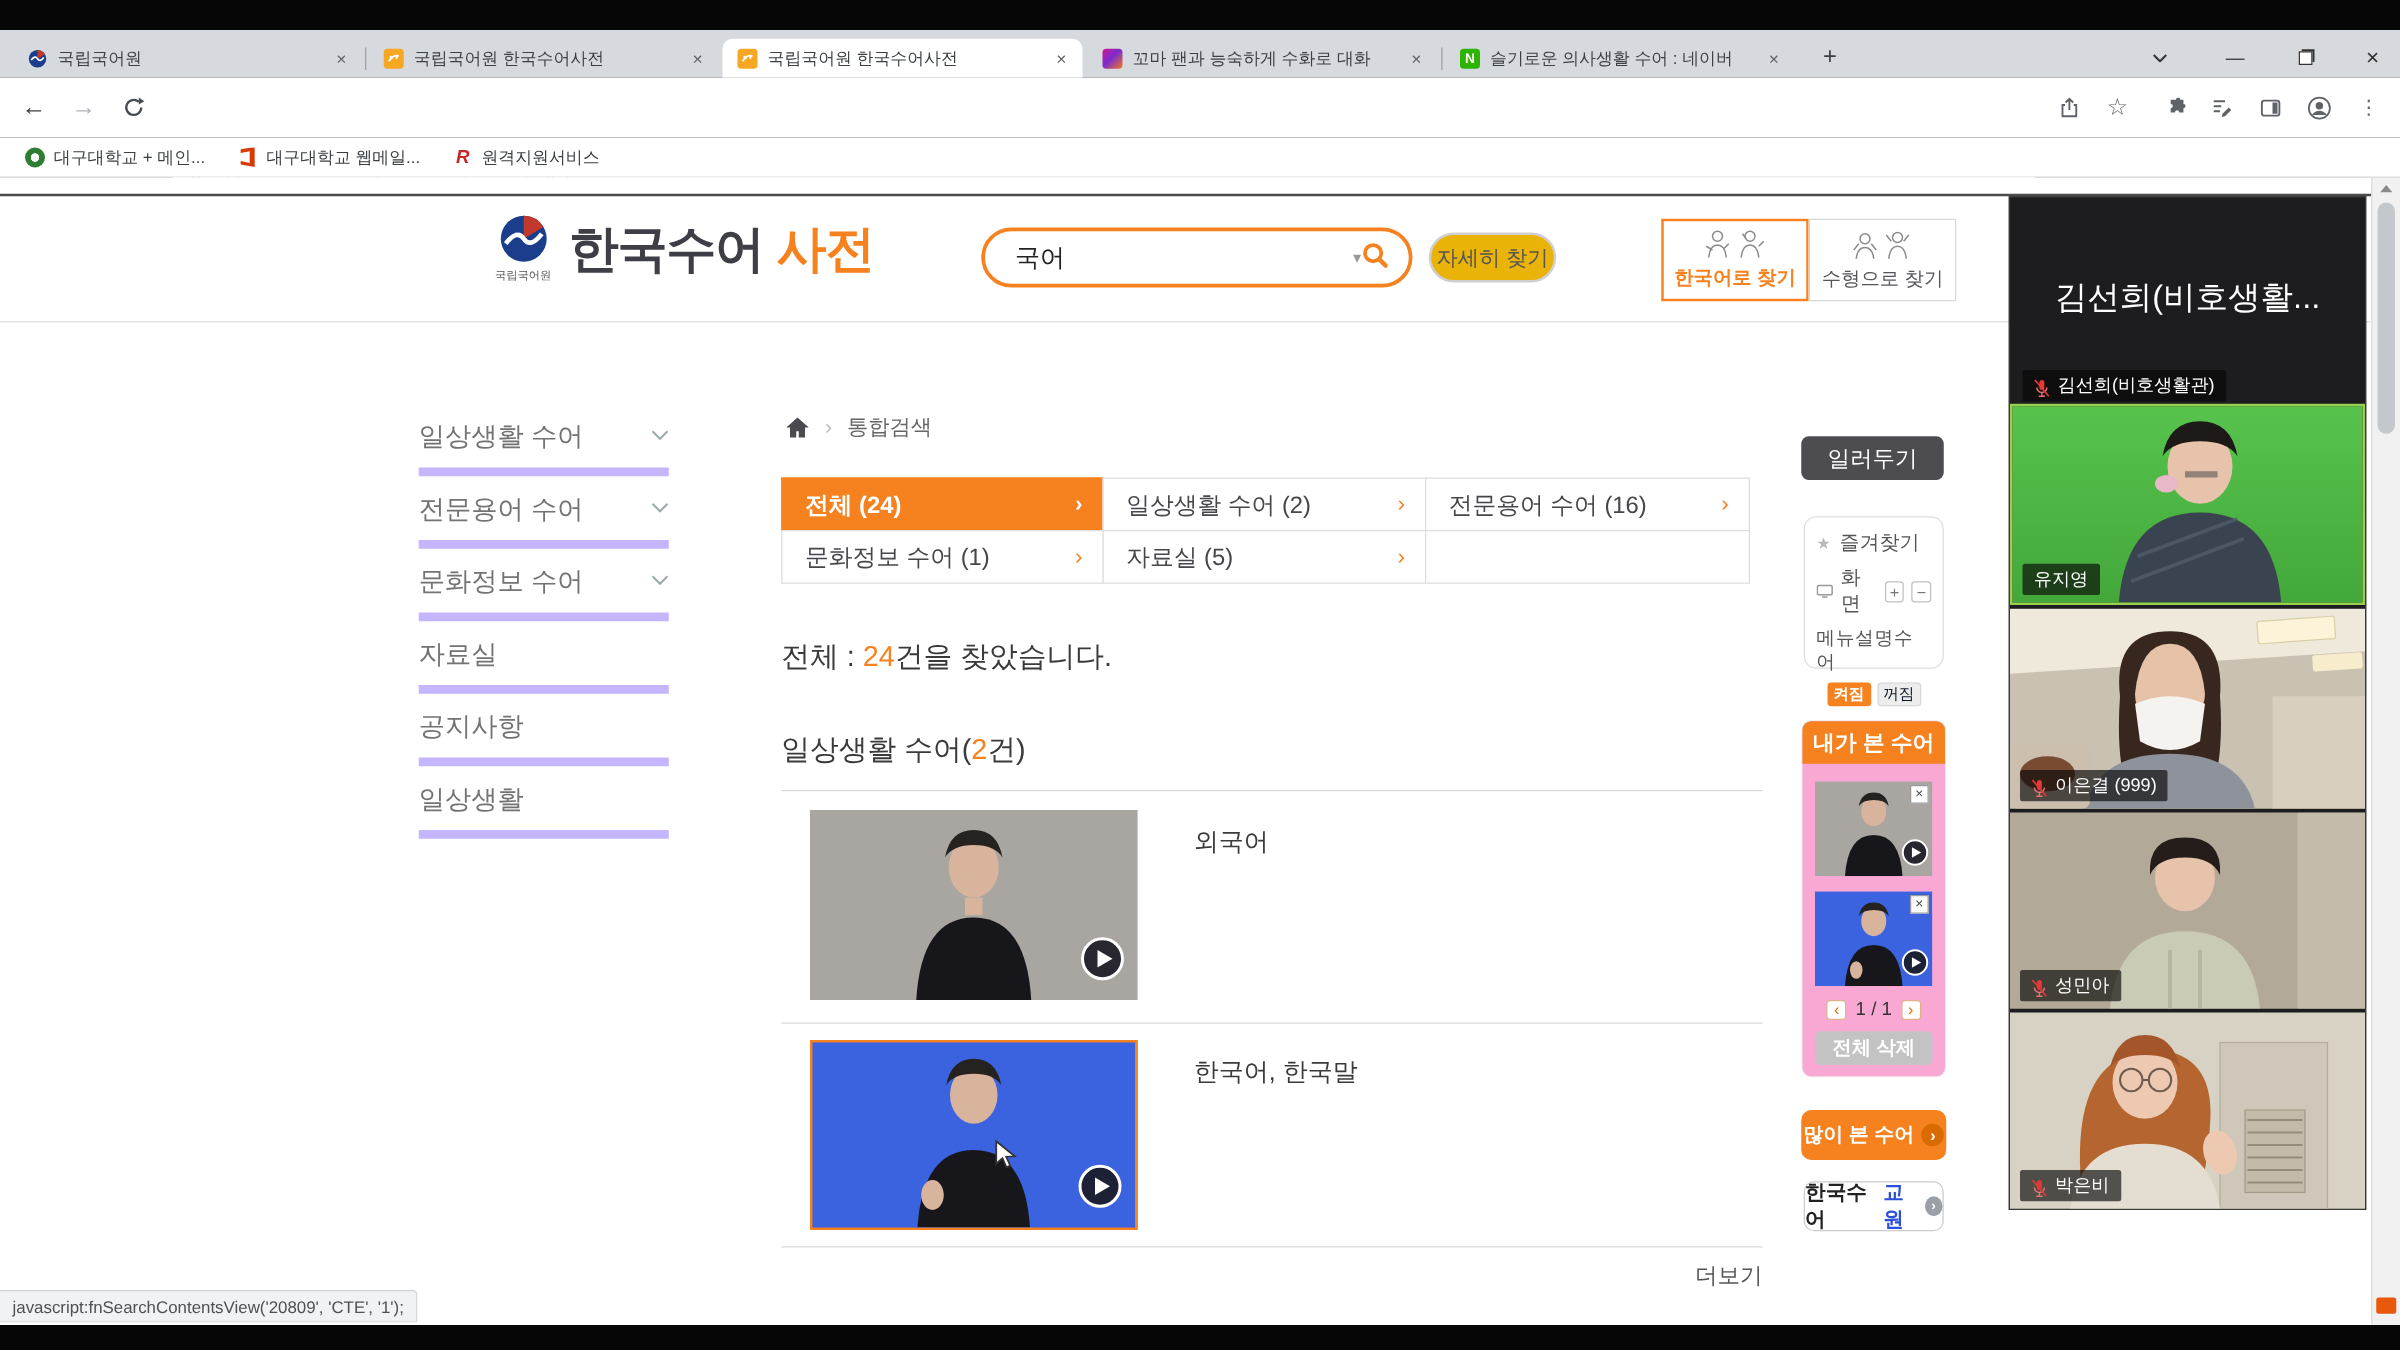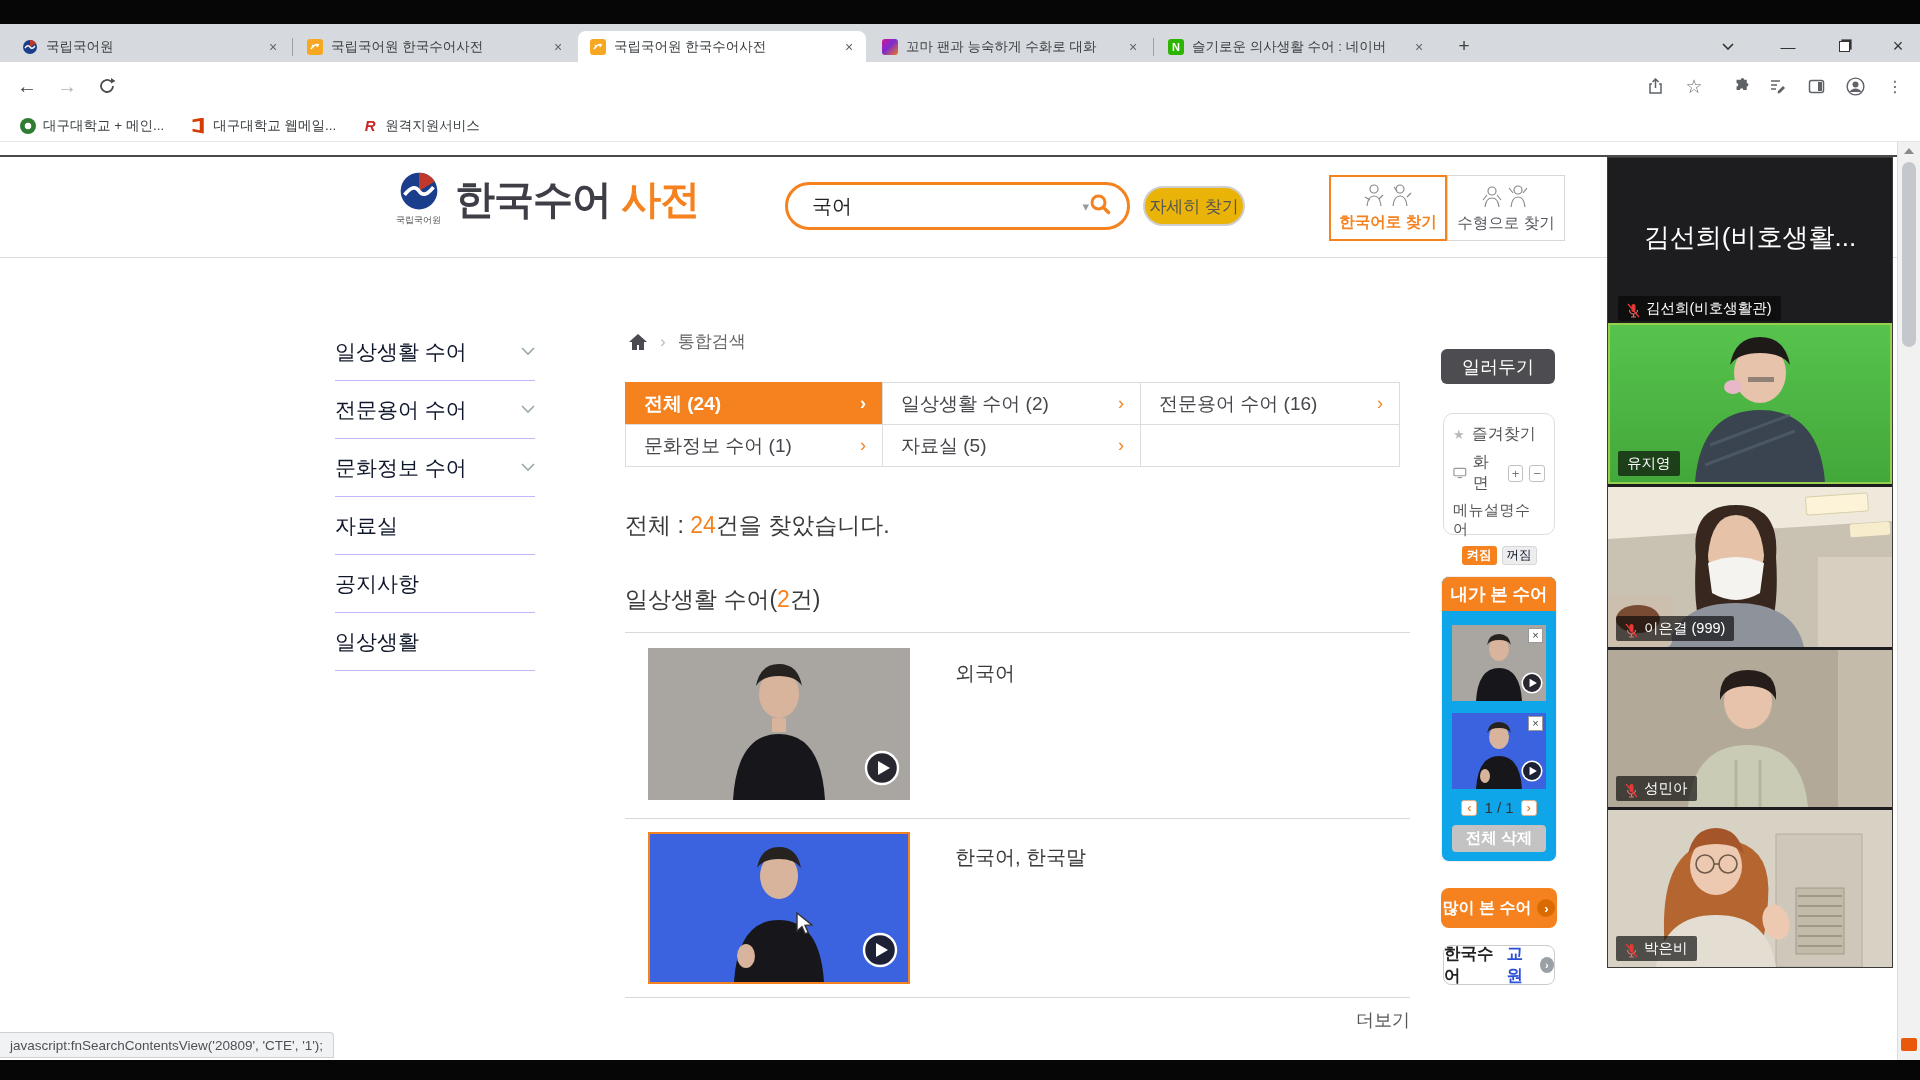--- a/index.html
+++ b/index.html
@@ -28,39 +28,39 @@
   #page{left:0;top:142px;width:1920px;height:918px;background:#fff;overflow:hidden;}
   #pagetopline{left:0;top:13px;width:1897px;height:2px;background:#4a4a4a;}
   .orange{color:#f5821f;}
   #sitetitle{font-size:40px;font-weight:bold;color:#3e3e46;letter-spacing:-1px;}
   #searchbox{left:785px;top:40px;width:345px;height:48px;border:3px solid #f5821f;border-radius:26px;display:flex;align-items:center;padding:0 16px 0 22px;background:#fff;}
   #searchinput{border:0;outline:0;flex:1;font-size:20px;color:#222;background:transparent;min-width:0;}
   #detailsearch{left:1143px;top:44px;width:102px;height:40px;border:2px solid #cfcfcf;border-radius:21px;display:flex;align-items:center;justify-content:center;font-size:17px;color:#555;background:#eab308;}
   .findbox{top:33px;width:118px;height:66px;background:#fff;display:flex;flex-direction:column;align-items:center;justify-content:flex-end;padding-bottom:6px;font-size:15.5px;}
   #headerline{left:0;top:115px;width:1897px;height:1px;background:#ddd;}
   
-  .menurow{left:335px;width:200px;height:58px;border-bottom:1px solid #c4b5fd;display:flex;align-items:center;justify-content:space-between;font-size:21px;color:#0f172a;}
+  .menurow{left:335px;width:200px;height:58px;border-bottom:7px solid #c4b5fd;display:flex;align-items:center;justify-content:space-between;font-size:21px;color:#737373;}
   
   #crumb{left:628px;top:188px;display:flex;align-items:center;gap:12px;font-size:17px;color:#666;}
   
   .gcell{height:43px;border:1px solid #ddd;display:flex;align-items:center;justify-content:space-between;padding:0 16px 0 18px;font-size:19px;color:#46474c;background:#fff;}
   .gcell.active{background:#f5821f;color:#fff;border-color:#f5821f;font-weight:bold;}
   .gchev{font-size:18px;color:#f5821f;}
   .gcell.active .gchev{color:#fff;}
   .summary{font-size:23px;color:#3a3a3a;}
   .divline{left:625px;width:785px;height:1px;background:#d9d9d9;}
   .thumb{left:648px;width:262px;background:#a8a49f;overflow:hidden;}
   .reslabel{left:955px;font-size:20px;color:#3a3a3a;}
   .play{position:absolute;right:10px;bottom:10px;}
   
   .sidebox{font-size:16px;color:#555;}
   #optbox{left:1443px;top:271px;width:112px;height:122px;border:1px solid #ddd;border-radius:10px;background:#fff;padding:10px 9px;display:flex;flex-direction:column;gap:7px;}
   .togglebtn{width:35px;height:19px;border-radius:3px;font-size:12.5px;display:inline-flex;align-items:center;justify-content:center;}
   .pmbox{width:17px;height:17px;border:1px solid #c0c0c0;border-radius:3px;color:#777;font-size:13px;display:inline-flex;align-items:center;justify-content:center;background:#fff;}
-  #mybox{left:1441px;top:434px;width:116px;height:286px;border:1px solid #eee;border-radius:8px;background:#0ea5e9;}
+  #mybox{left:1441px;top:434px;width:116px;height:286px;border:1px solid #eee;border-radius:8px;background:#f9a8d4;}
   #myboxhead{left:0;top:0;width:114px;height:34px;background:#f5821f;border-radius:7px 7px 0 0;color:#fff;font-weight:bold;font-size:17.5px;display:flex;align-items:center;justify-content:center;}
   .minithumb{left:10px;width:94px;height:76px;overflow:hidden;}
   .xbtn{position:absolute;right:3px;top:3px;width:15px;height:15px;background:#fff;border:1px solid #999;color:#444;font-size:11px;line-height:13px;text-align:center;}
   .pgbox{width:16px;height:16px;border:1px solid #e0b18a;border-radius:3px;color:#e06c00;font-size:13px;display:inline-flex;align-items:center;justify-content:center;background:#fff;}
   .obtn-circle{width:18px;height:18px;border-radius:50%;background:#d96b00;color:#fff;font-size:13px;display:inline-flex;align-items:center;justify-content:center;}
   
   #scrollbar{left:1897px;top:0;width:23px;height:918px;background:#f1f1f1;border-left:1px solid #dcdcdc;}
   
   #statusbar{left:0;top:890px;height:26px;background:#f1f2f4;border:1px solid #cfd1d4;border-left:0;border-radius:0 4px 0 0;display:flex;align-items:center;padding:0 10px;font-size:13.5px;color:#4d5156;white-space:nowrap;}
   

